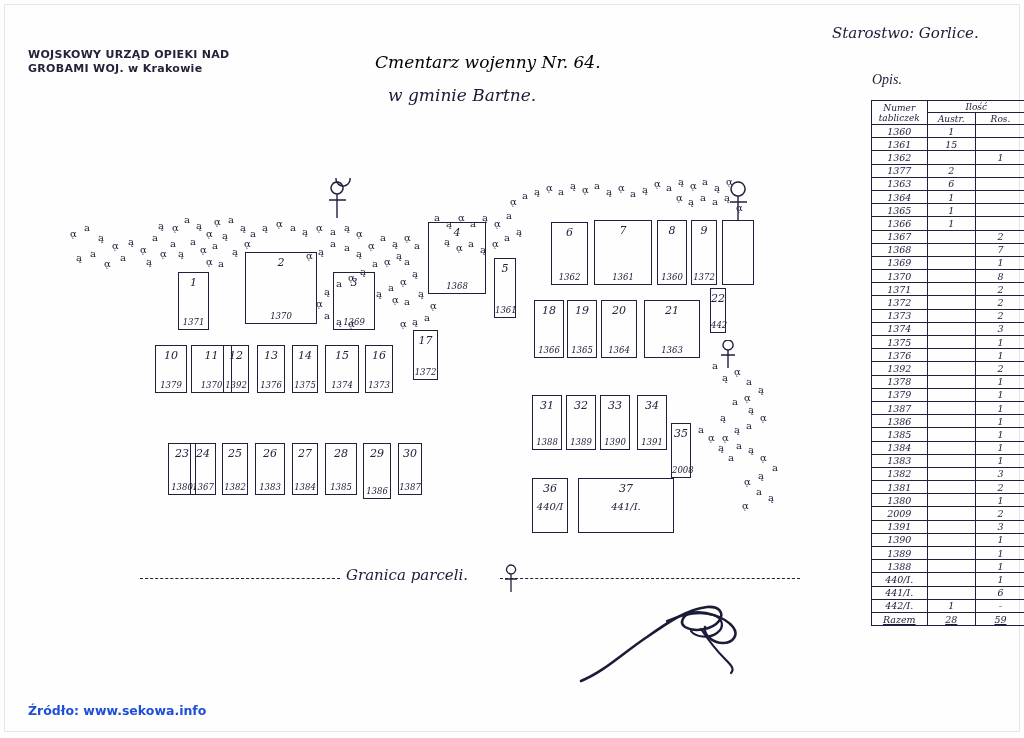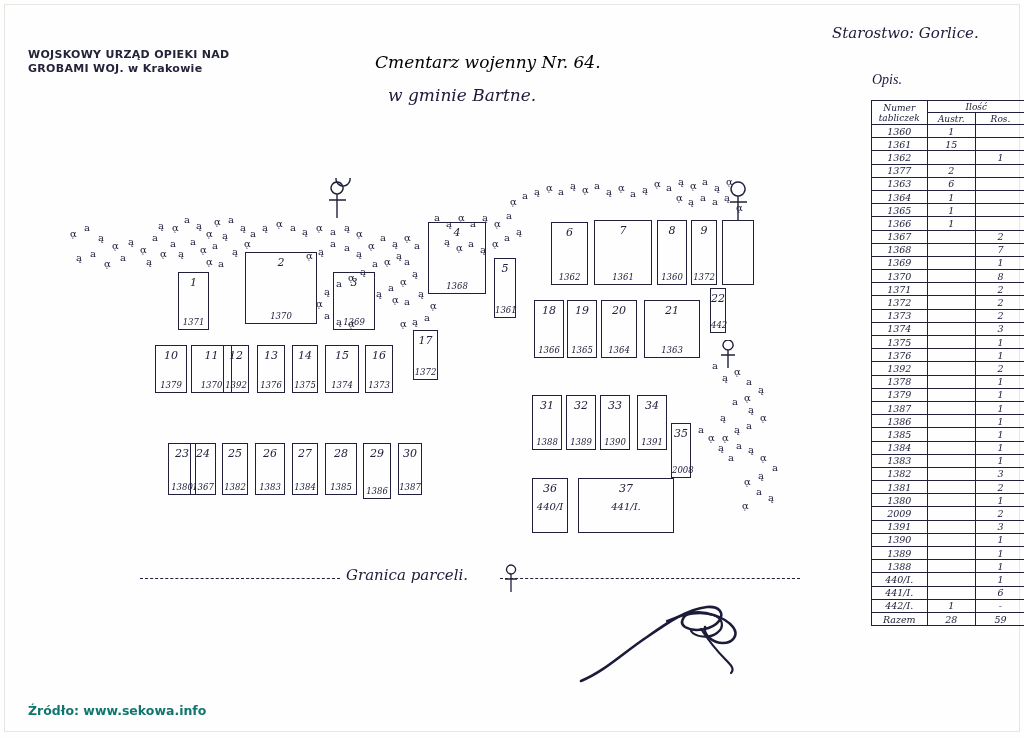--- a/index.html
+++ b/index.html
@@ -144,34 +144,34 @@
     font-style:italic;
   }
   table.tally th{
     font-size:9px;
     height:11px;
   }
   .col-num{width:55px;}
   .col-a{width:48px;}
   .col-r{width:50px;}
   .hdr-ilosc{font-size:10px;}
-  .razem td{font-size:10px;font-weight:bold;height:15px;}
+  .razem td{font-size:10px;font-weight:bold;height:15px;text-decoration:underline;}
   
   .signature{
     position:absolute;
     left:575px;top:585px;
     width:200px;height:100px;
   }
   .source{
     position:absolute;
     left:28px;top:703px;
     font-family:"DejaVu Sans", sans-serif;
     font-size:12.5px;
     font-weight:bold;
-    color:#0f766e;
+    color:#1d4ed8;
   }
 </style>
 </head>
 <body>
 
 <div class="sheet">
   <div class="paper-edge"></div>
 
   <div class="stamp" style="left:28px;top:48px;">
     <div>WOJSKOWY URZĄD OPIEKI NAD</div>

